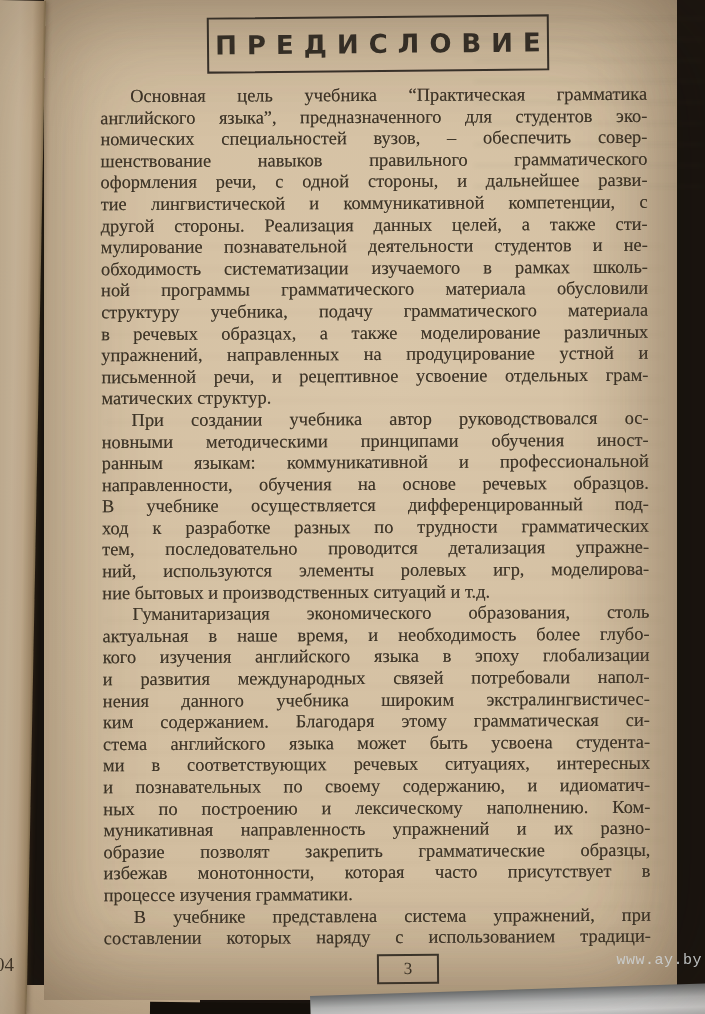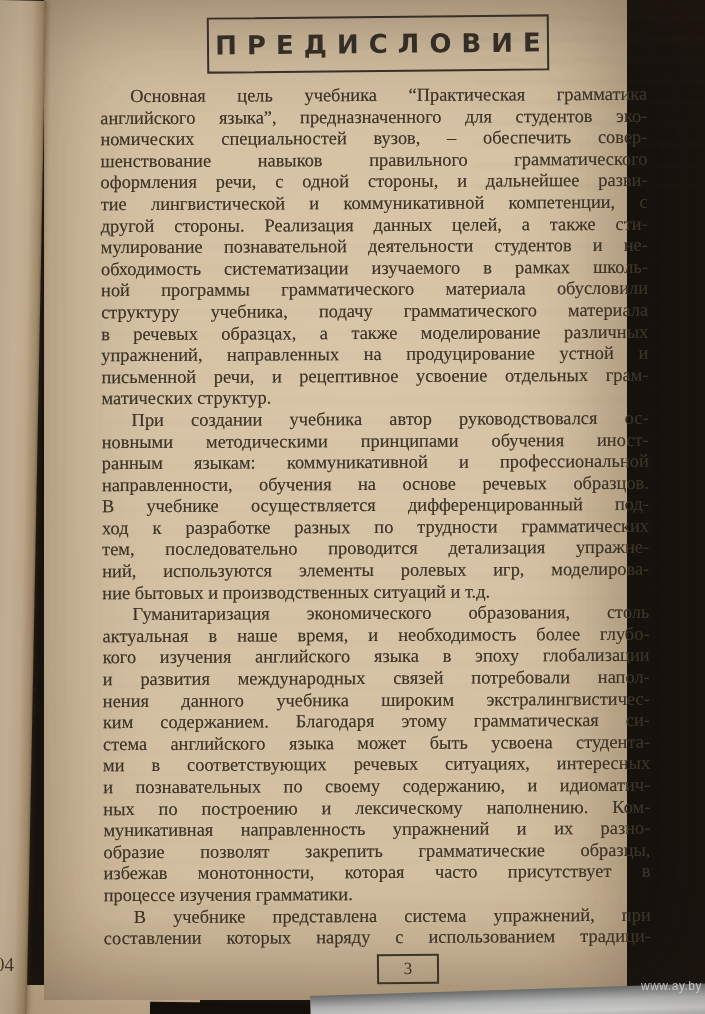--- a/index.html
+++ b/index.html
@@ -8,21 +8,21 @@
 
   .photo{position:relative;width:705px;height:1014px;background:#15110d;overflow:hidden;}
 
   
   .under-left{position:absolute;left:0;top:985px;width:200px;height:29px;
       background:linear-gradient(90deg,#c6b091,#cdb798);}
   .dark-sliver{position:absolute;left:150px;top:1003px;width:230px;height:14px;
       background:#0f0c09;transform:rotate(0.6deg);}
 
   
-  .page{position:absolute;left:44px;top:0;width:583px;height:1000px;
+  .page{position:absolute;left:44px;top:0;width:633px;height:1000px;
       background-color:#d3bfa1;
       background-image:
         radial-gradient(120% 90% at 55% 38%, #d9c6a9 0%, #d3bfa1 55%, #c9b394 100%),
         linear-gradient(100deg, rgba(255,255,255,.05), rgba(0,0,0,0) 35%);
       box-shadow:inset 0 0 110px rgba(82,62,40,.30), inset -25px -15px 70px rgba(120,90,70,.14);}
 
   
   .showthrough{position:absolute;left:430px;top:8px;width:230px;height:180px;
       background:repeating-linear-gradient(0deg, rgba(85,95,75,.14) 0 3px, transparent 3px 21px);
       filter:blur(2px);opacity:.45;}
@@ -62,22 +62,22 @@
   .adjacent-num{position:absolute;left:-5px;top:954px;font-size:19px;color:#42382a;}
 
   
   .metal-strip{position:absolute;left:310px;top:996px;width:420px;height:42px;
       background:linear-gradient(180deg,#6f7375 0%,#c3c6c7 30%,#e3e5e6 55%,#9aa0a2 100%);
       transform:rotate(-1.8deg);transform-origin:top left;}
 
   .vignette{position:absolute;inset:0;pointer-events:none;
       box-shadow:inset 0 0 130px rgba(55,40,25,.30);}
 
-  .watermark{position:absolute;right:3px;top:979px;font-family:Liberation Sans, sans-serif;
-      font-size:12px;color:#ccd0d1;opacity:.9;letter-spacing:.5px;}
+  .watermark{position:absolute;right:3px;top:952px;font-family:Liberation Mono, monospace;
+      font-size:15px;color:#ccd0d1;opacity:.9;letter-spacing:.5px;}
 </style>
 </head>
 <body>
 
 <div class="photo">
 
   <div class="under-left"></div>
   <div class="dark-sliver"></div>
 
   <div class="page">

